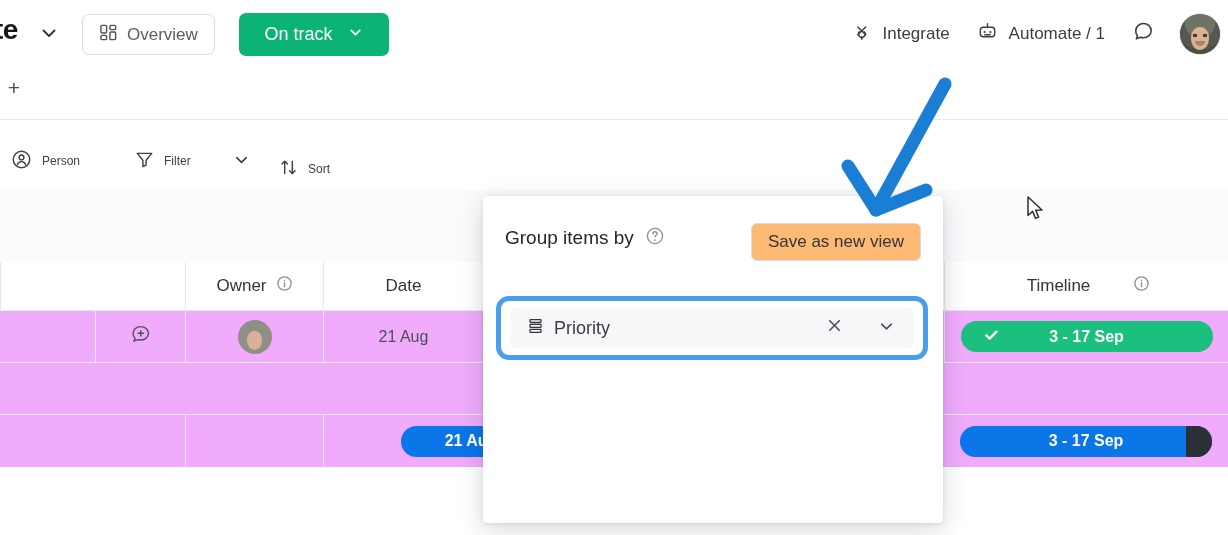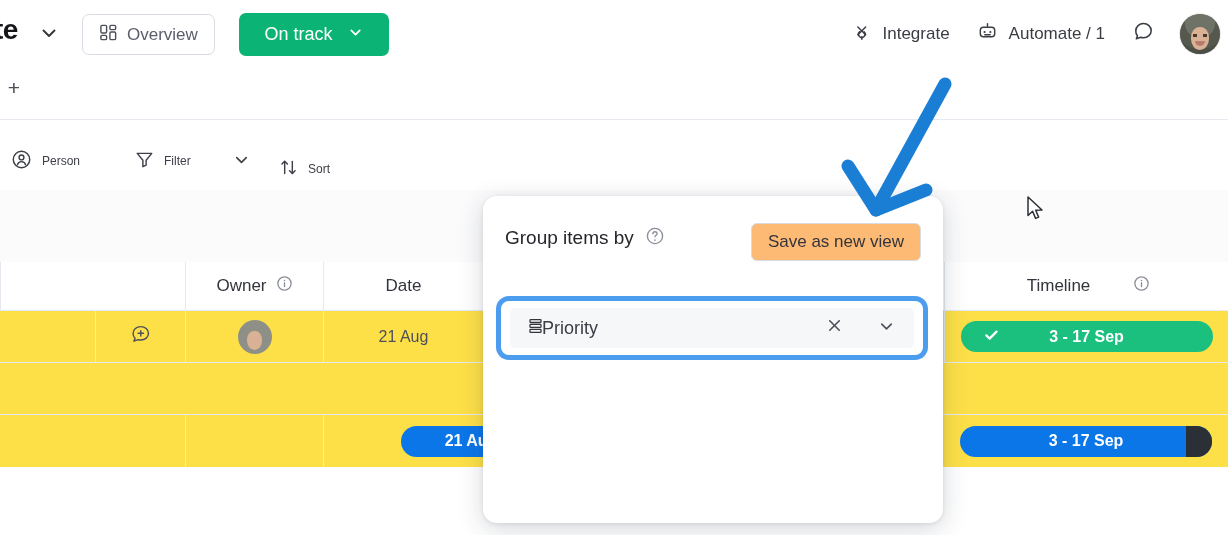--- a/index.html
+++ b/index.html
@@ -63,57 +63,57 @@
     letter-spacing: 2px; font-size: 19px; color: #3a4b63; }
 
   
   .table { position: absolute; left: 0; top: 262px; width: 1228px; height: 273px; }
   .th-row { position: absolute; left: 0; top: 0; width: 1228px; height: 49px; background: #fff; }
   .th-cell { position: absolute; top: 0; height: 49px; display: flex; align-items: center;
     justify-content: center; gap: 9px; font-size: 17px; color: #33353c;
     border-left: 1px solid #e6e9ef; border-bottom: 1px solid #e6e9ef; }
   .th-line { position: absolute; left: 0; top: 48px; width: 1228px; height: 1px; background: #e6e9ef; }
 
-  .row { position: absolute; left: 0; width: 1228px; border-bottom: 1px solid #e6e9ef; background: #fde047; }
+  .row { position: absolute; left: 0; width: 1228px; border-bottom: 1px solid #e6e9ef; background: #f0abfc; }
   .cell { position: absolute; top: 0; height: 100%; display: flex; align-items: center;
     justify-content: center; border-left: 1px solid #e6e9ef; font-size: 16px; color: #4e5059; }
   .sm-avatar { width: 34px; height: 34px; border-radius: 50%; overflow: hidden; background: #8e8f86; position: relative; }
 
   .tl-bar { height: 31px; border-radius: 16px; display: flex; align-items: center;
     justify-content: center; color: #fff; font-size: 16px; font-weight: 700; position: relative; }
   .tl-green { background: #1bbf7e; }
   .tl-blue  { background: #0a76e8; }
   .tl-check { position: absolute; left: 22px; top: 50%; transform: translateY(-50%); font-size: 16px; }
   .tl-cap { position: absolute; right: 0; top: 0; width: 26px; height: 31px;
     background: #2b2f36; border-radius: 0 16px 16px 0; }
   .date-chip { height: 31px; border-radius: 16px; background: #0a76e8; color: #fff;
     font-size: 16px; font-weight: 700; display: flex; align-items: center; justify-content: center; }
 
   
   .panel {
     position: absolute; left: 483px; top: 196px; width: 460px; height: 327px;
-    background: #ffffff; border-radius: 14px;
+    background: #ffffff; border-radius: 4px;
     box-shadow: 0 6px 26px rgba(30,40,60,.18), 0 1px 4px rgba(30,40,60,.10);
   }
   .panel-head { position: absolute; left: 22px; top: 30px; display: flex; align-items: center; gap: 11px; }
   .panel-title { font-size: 19px; color: #26272c; }
   .save-view-btn {
     position: absolute; right: 22px; top: 27px; height: 38px; padding: 0 16px;
     border: 1px solid #d8dce2; border-radius: 6px; background: #fdba74;
     display: flex; align-items: center; font-size: 17px; color: #33353c;
   }
   .highlight-box {
     position: absolute; left: 496px; top: 296px; width: 432px; height: 64px;
     border: 5px solid #4c9cf0; border-radius: 13px; background: transparent;
   }
   .select-field {
     position: absolute; left: 510px; top: 308px; width: 404px; height: 40px;
     background: #f6f7f9; border-radius: 5px; display: flex; align-items: center;
   }
-  .sf-label { margin-left: 32px; font-size: 18px; color: #3b3d45; }
+  .sf-label { margin-left: 44px; font-size: 18px; color: #3b3d45; }
   .sf-clear { position: absolute; right: 70px; top: 50%; transform: translateY(-50%);
     font-size: 19px; color: #5a5e6b; }
   .sf-caret { position: absolute; right: 18px; top: 50%; transform: translateY(-50%); color: #4e5059; }
 
   
   .arrow { position: absolute; left: 840px; top: 68px; width: 130px; height: 190px; pointer-events: none; }
   .cursor { position: absolute; left: 1026px; top: 196px; width: 20px; height: 26px; }
   .shade { position: absolute; left: 0; top: 190px; width: 1228px; height: 74px; background: #fbfbfc; }
 </style>
 </head>

